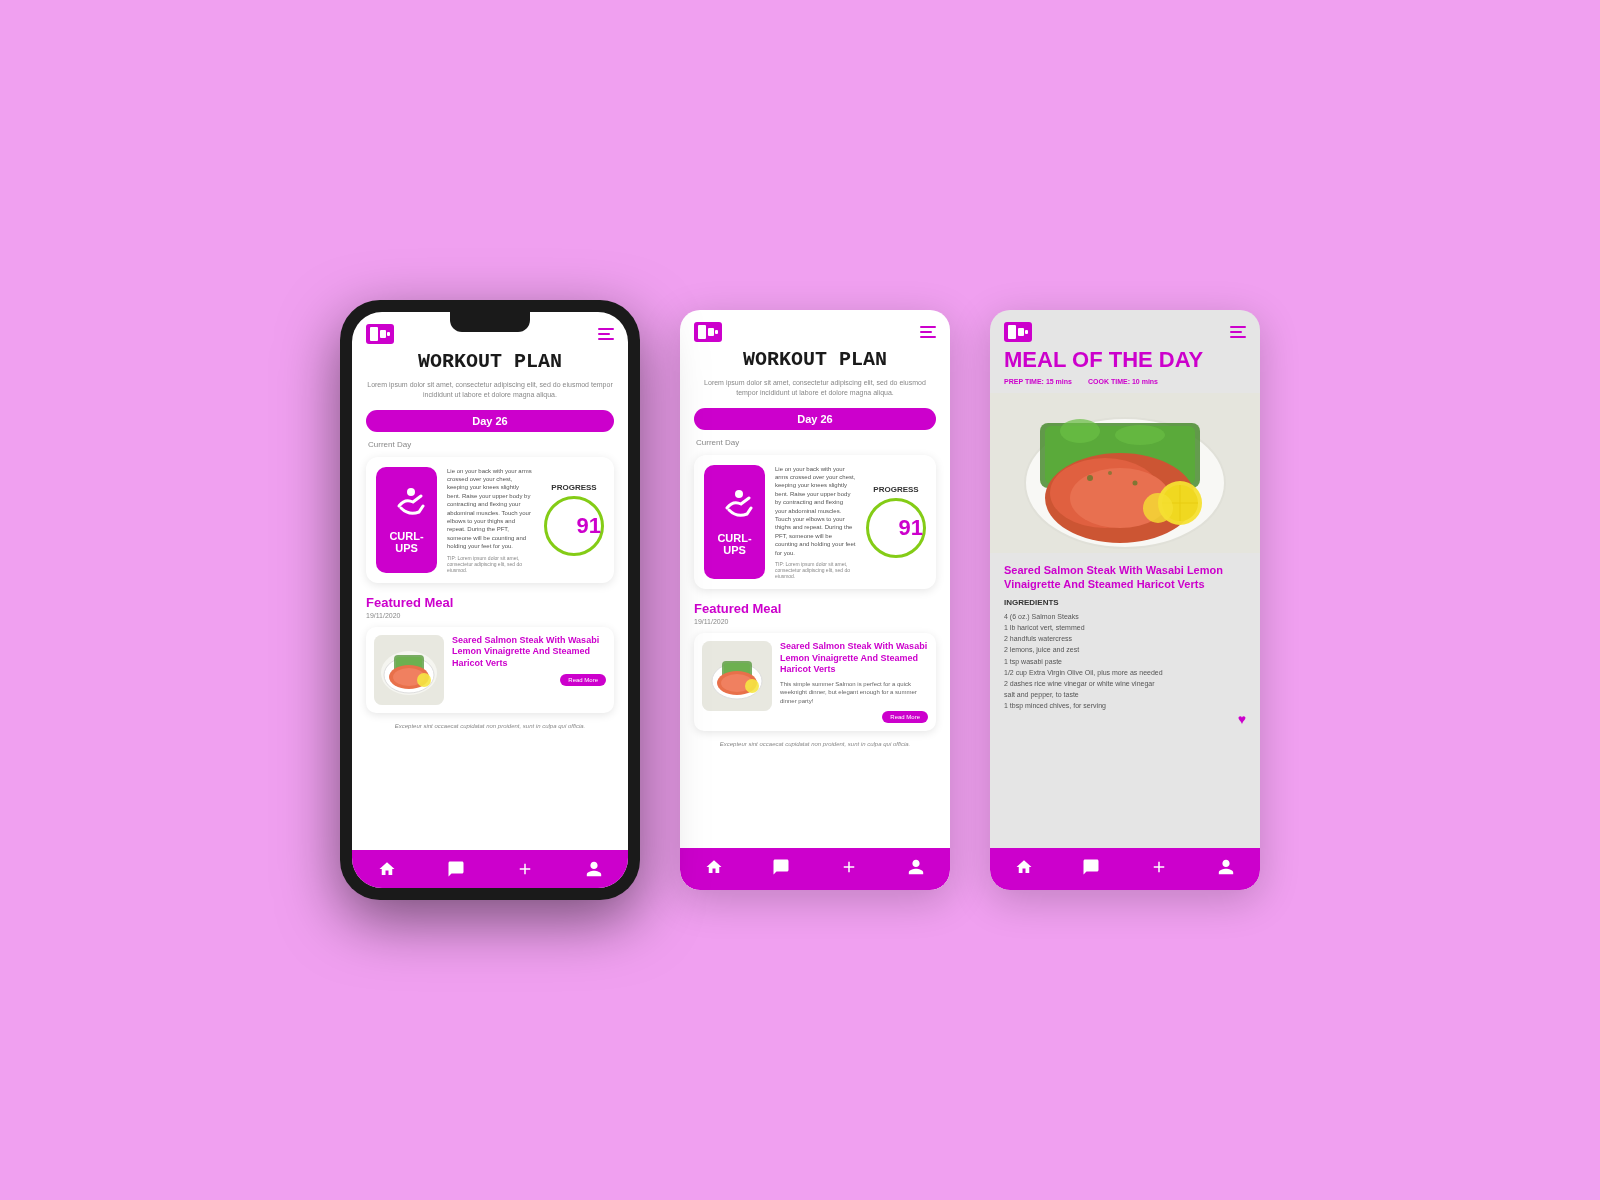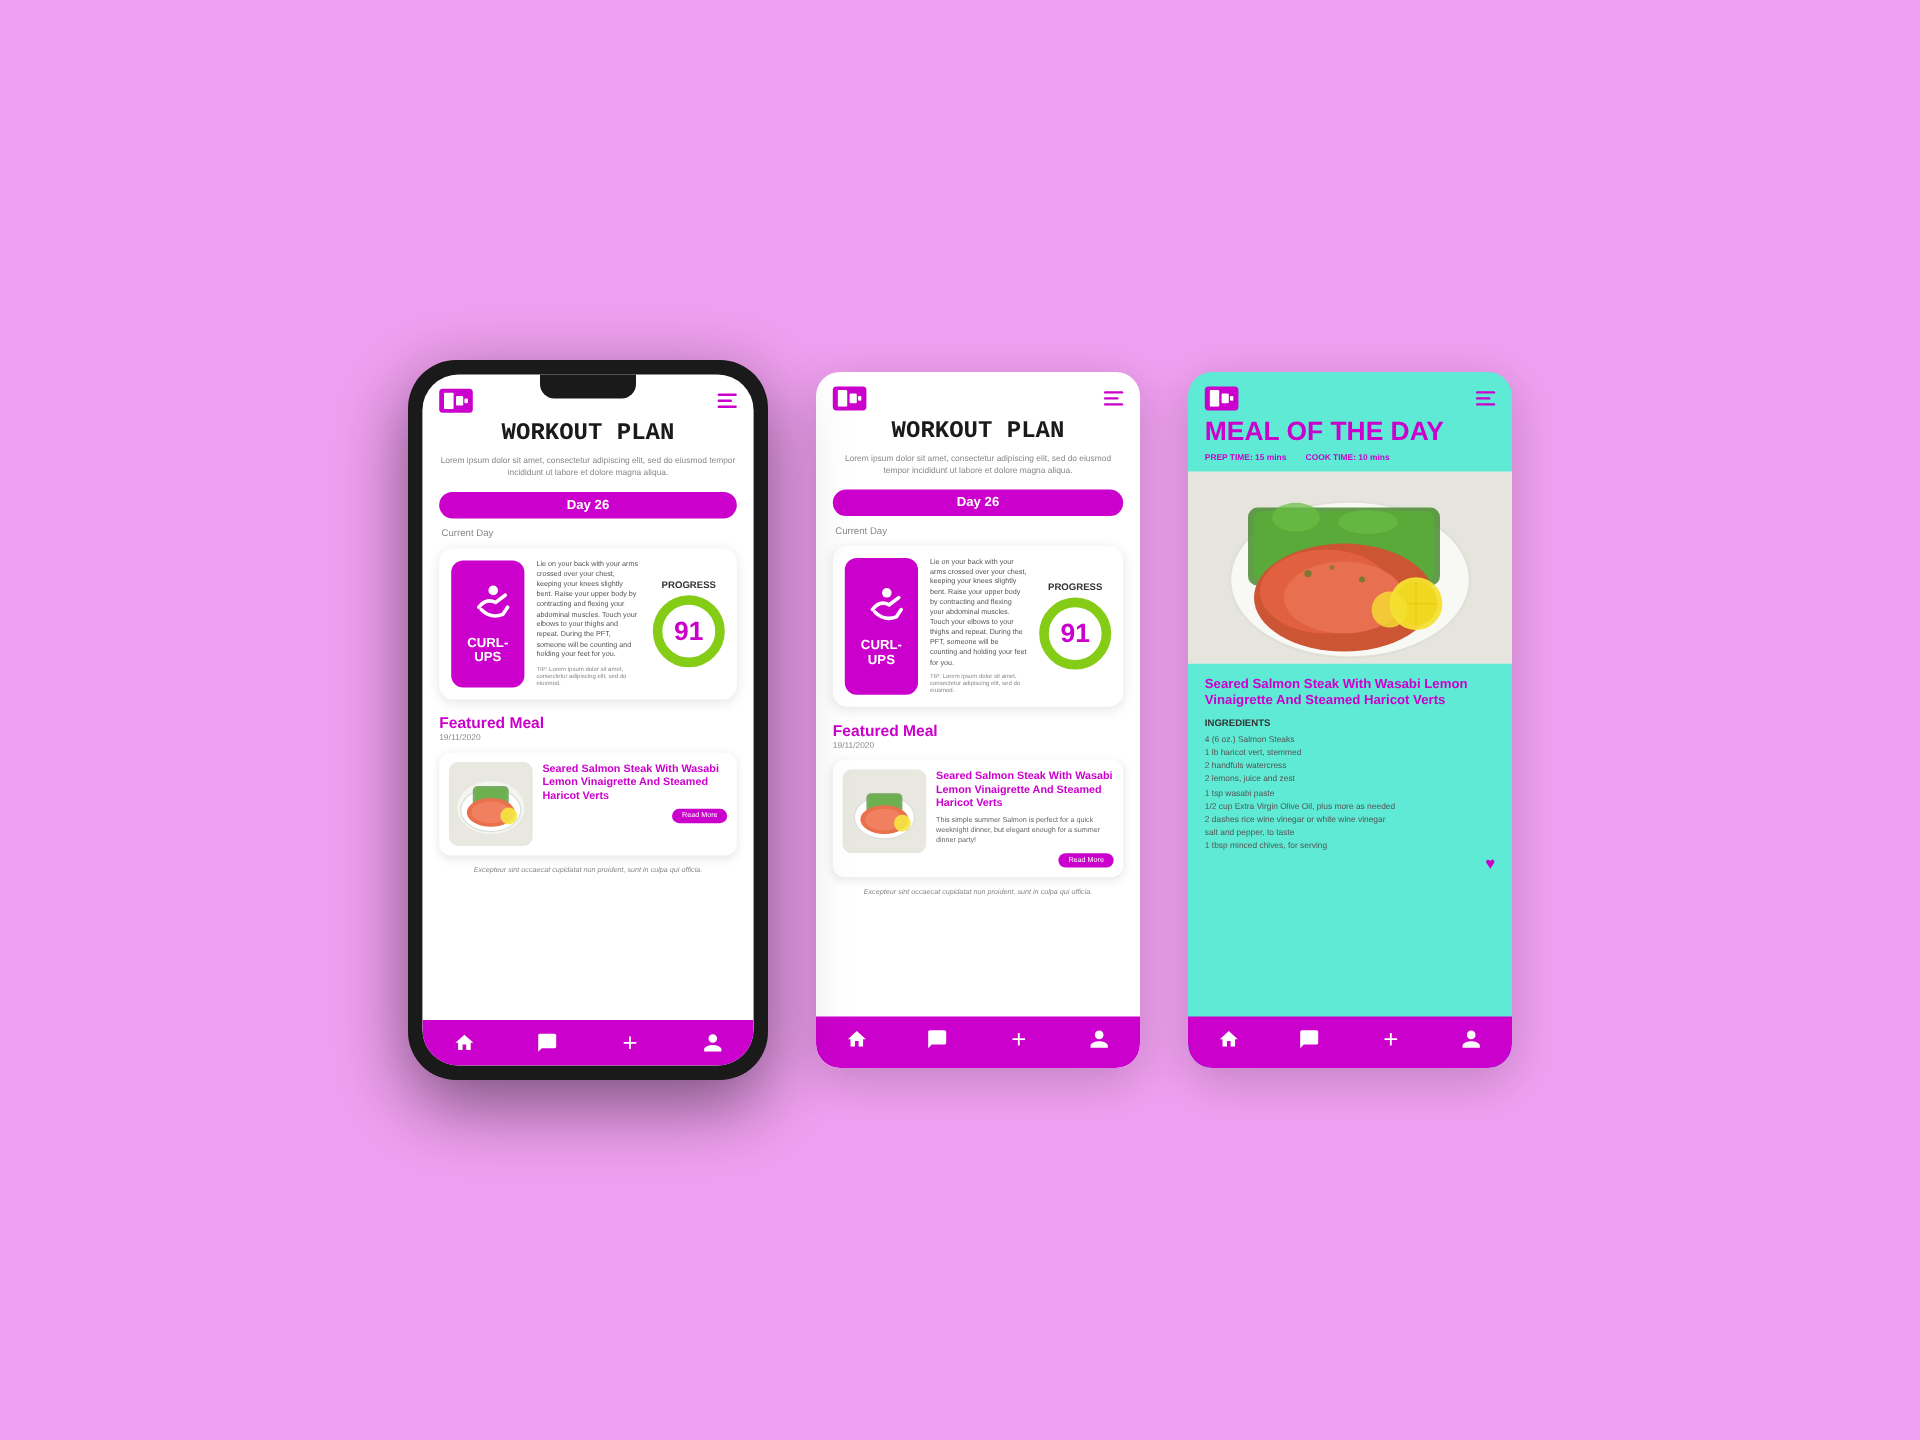--- a/index.html
+++ b/index.html
@@ -61,21 +61,21 @@
       overflow: hidden;
       display: flex;
       flex-direction: column;
       box-shadow: 0 10px 40px rgba(0,0,0,0.2);
     }
 
     
     .meal-screen {
       width: 270px;
       height: 580px;
-      background: #5eead4;
+      background: #e5e5e5;
       border-radius: 20px;
       overflow: hidden;
       display: flex;
       flex-direction: column;
       box-shadow: 0 10px 40px rgba(0,0,0,0.2);
     }
 
     
     .app-header {
       display: flex;
@@ -213,24 +213,24 @@
     .progress-label {
       font-size: 8px;
       font-weight: 900;
       color: #333;
       margin-bottom: 4px;
     }
     .progress-circle {
       width: 60px;
       height: 60px;
       border-radius: 50%;
-      border: 8px solid #84cc16;
-      display: flex;
-      align-items: center;
-      justify-content: center;
+      border: 3px solid #84cc16;
+      display: flex;
+      align-items: center;
+      justify-content: flex-end;
     }
     .progress-number {
       font-size: 22px;
       font-weight: 900;
       color: #cc00cc;
     }
 
     .section-title {
       font-size: 13px;
       font-weight: 900;

